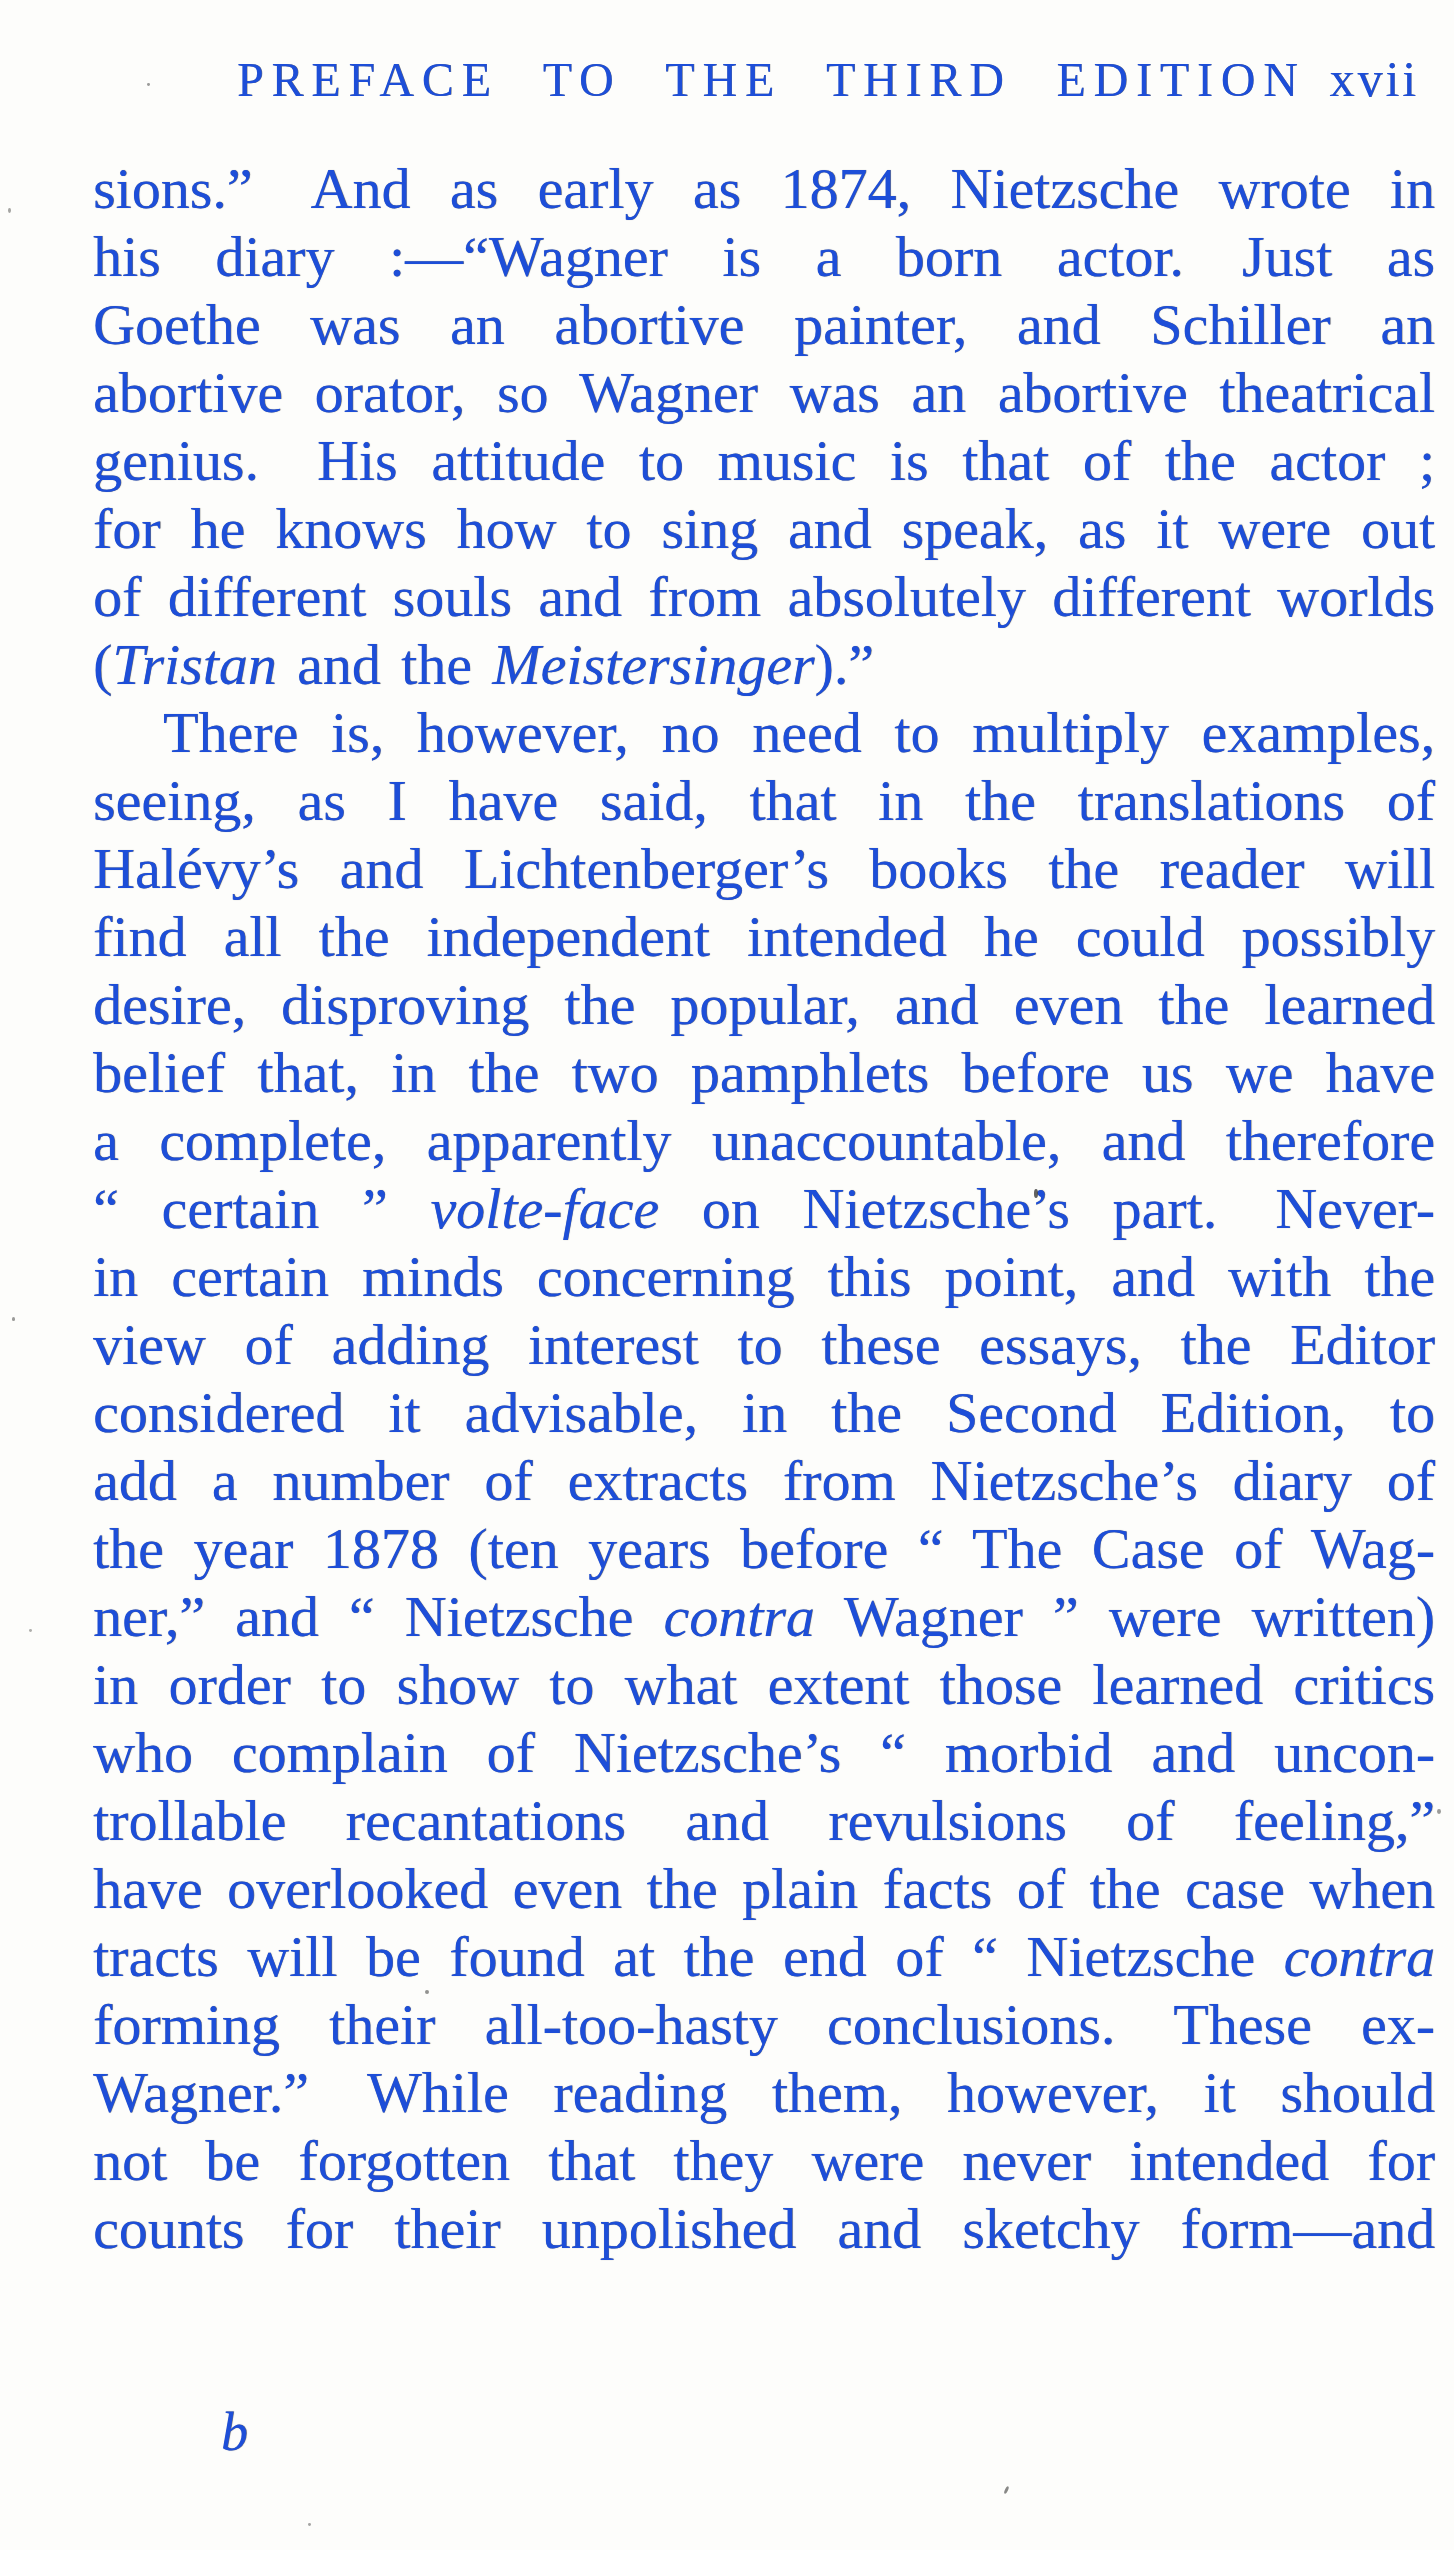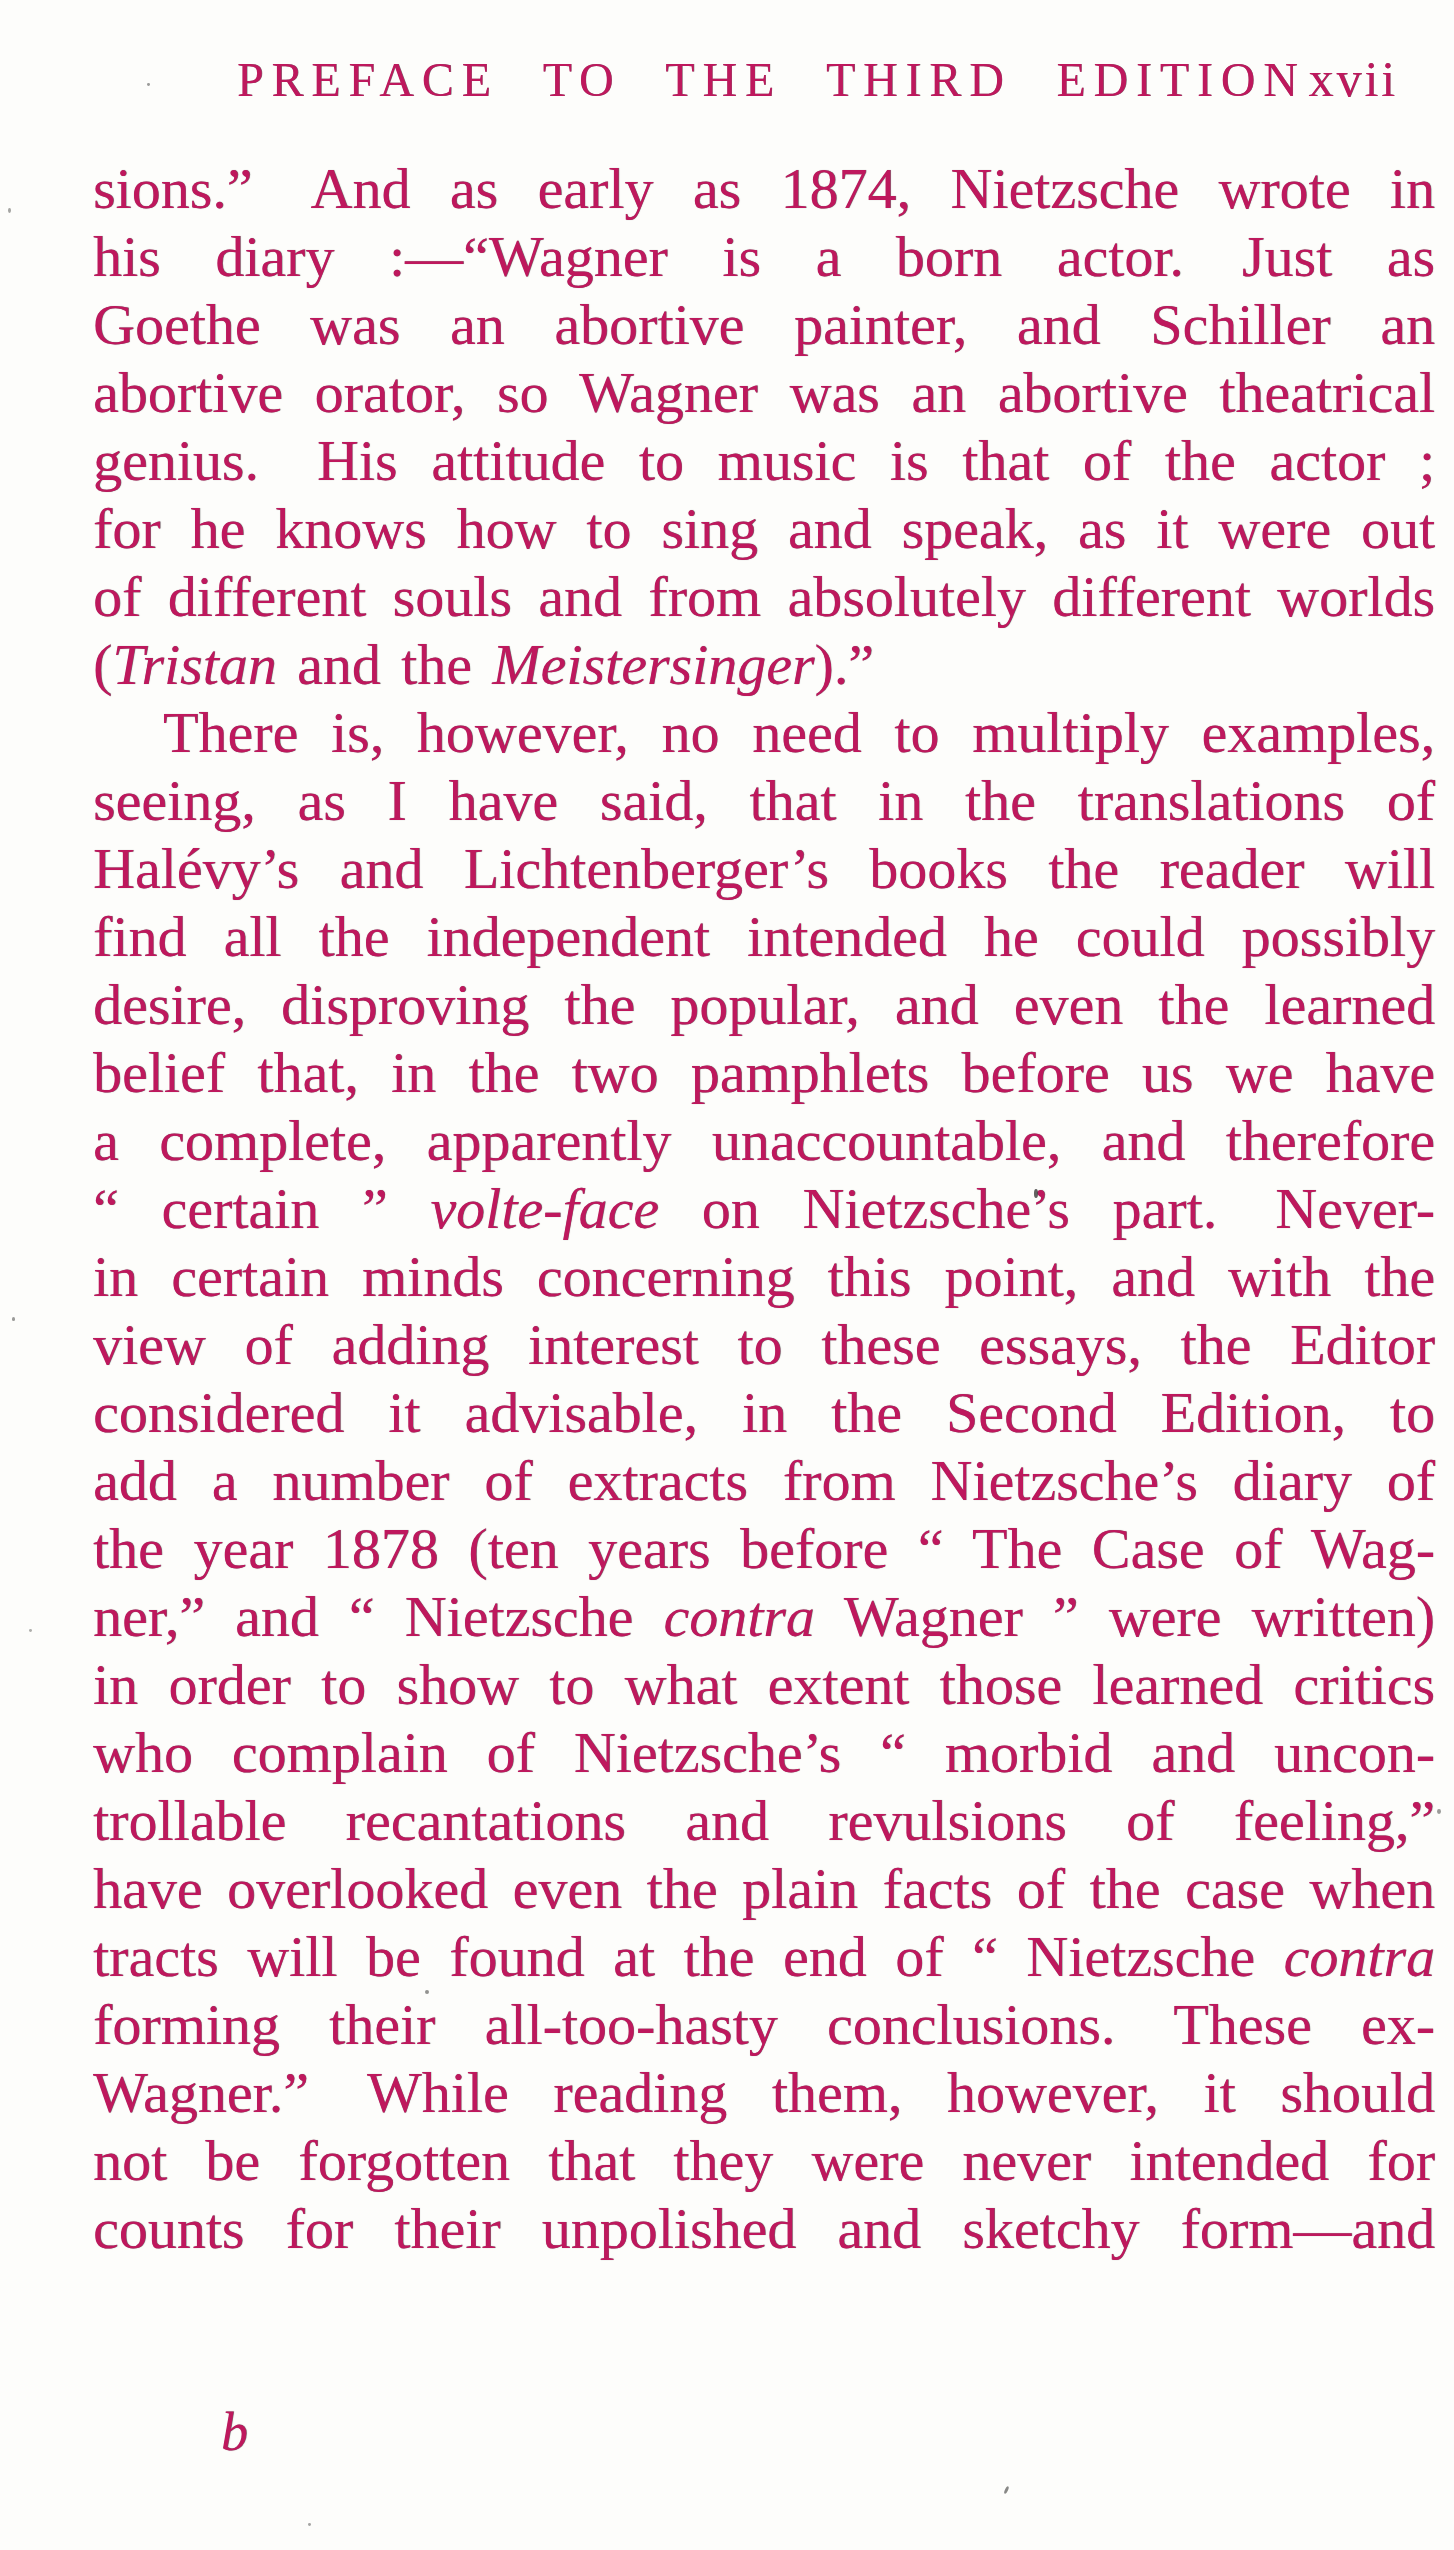--- a/index.html
+++ b/index.html
@@ -1,34 +1,34 @@
 <!DOCTYPE html>
 <html><head>
 <meta charset="utf-8">
 <style>
   html,body{margin:0;padding:0;background:#e8e8e6;}
   .page{
     position:relative;
     width:1455px;height:2550px;
     background:#fdfdfb;
     overflow:hidden;
-    color:#be185d;
+    color:#1d4ed8;
     font-family:"Liberation Serif","DejaVu Serif",serif;
   }
   .running-head{
     position:absolute;
     left:53px;top:50px;width:1382px;
     display:flex;align-items:baseline;
     font-size:48px;line-height:58px;
     letter-spacing:7.8px;word-spacing:25px;
     text-shadow:0.4px 0.4px 0.6px rgba(10,10,10,0.55);
   }
   .running-head .title{margin-left:184px;}
   .running-head .pagenum{
-    margin-left:auto;margin-right:37px;
+    margin-left:auto;margin-right:16px;
     letter-spacing:2.9px;word-spacing:normal;font-size:50px;
   }
   .text-block{
     position:absolute;
     left:53px;top:155px;width:1382px;
     font-size:58px;line-height:68px;
     word-spacing:5.8px;
     text-shadow:0.4px 0.4px 0.7px rgba(10,10,10,0.6);
   }
   .line{

